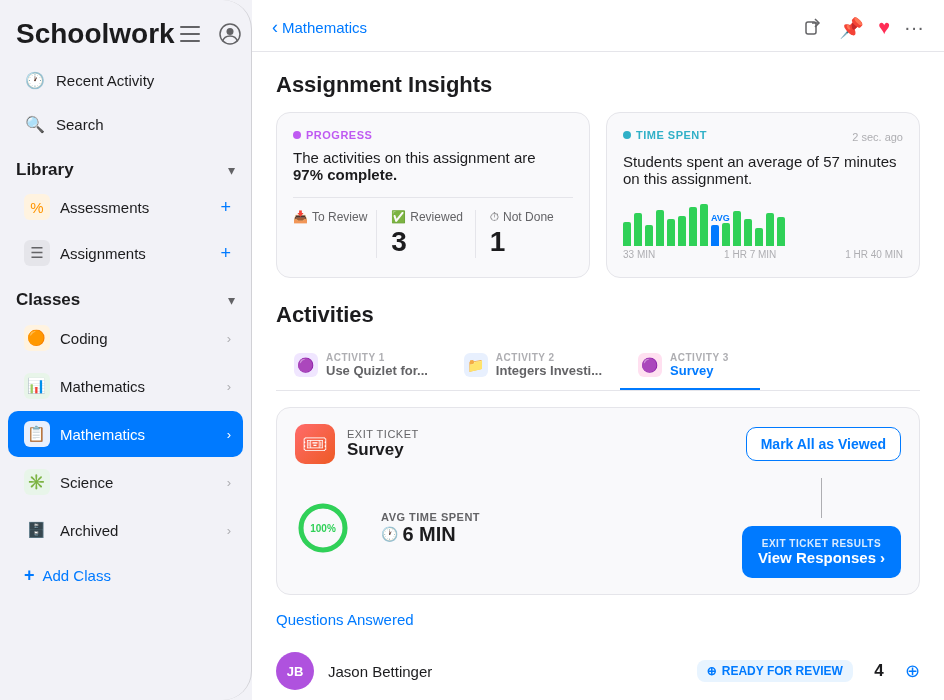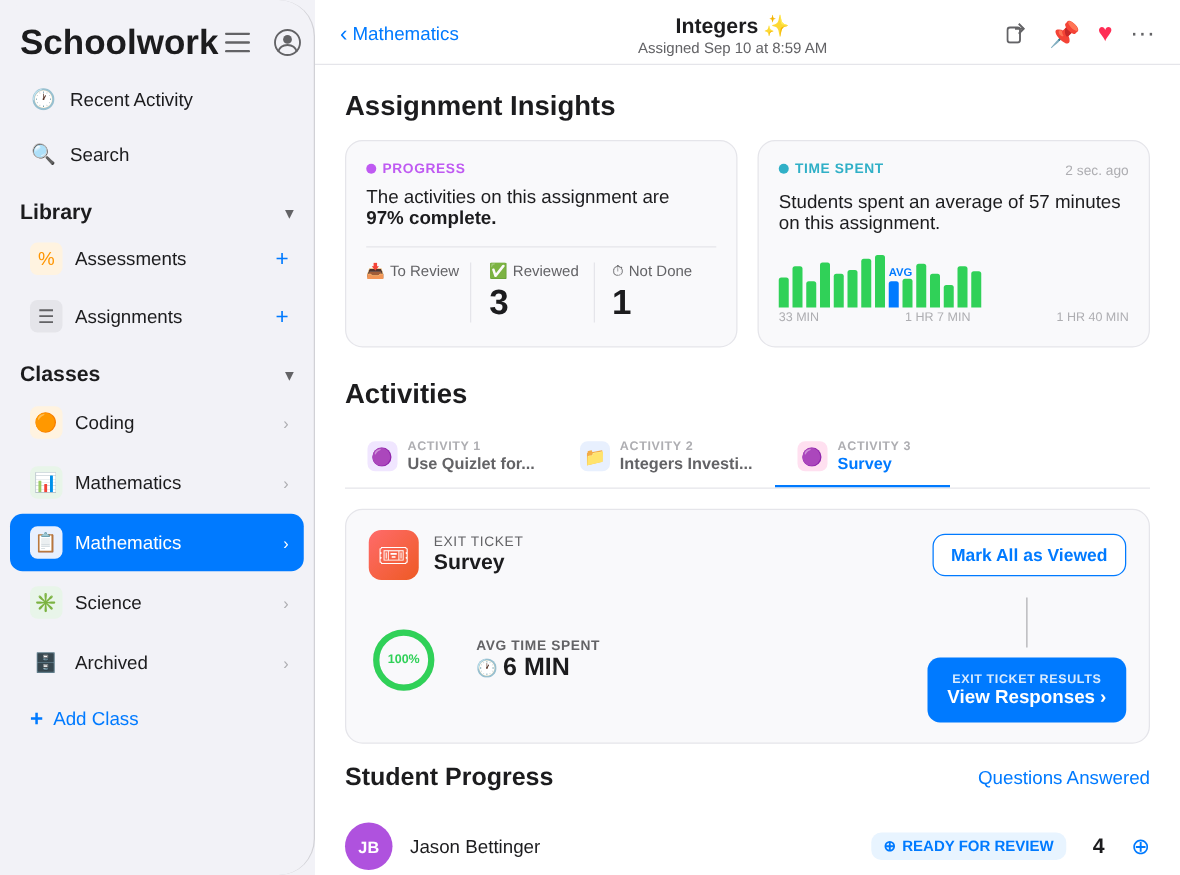--- a/index.html
+++ b/index.html
@@ -349,27 +349,20 @@
     <span>Add Class</span>
   </div>
 </div>
 
 <div class="main-content">
 
   <div class="main-topbar">
     <div class="topbar-back">
       <span style="font-size:18px;">‹</span>
       <span>Mathematics</span>
-    </div>
-    <div class="topbar-center">
-      <div class="topbar-assignment-title">
-        <span>Integers</span>
-        <span>✨</span>
-      </div>
-      <div class="topbar-subtitle">Assigned Sep 10 at 8:59 AM</div>
     </div>
     <div class="topbar-actions">
       <span class="topbar-action-icon">
         <svg width="20" height="20" viewBox="0 0 20 20" fill="none">
             <rect x="1" y="7" width="10" height="12" rx="2" stroke="#636366" stroke-width="1.5"></rect>
             <path d="M10 4l4 4-4 4" stroke="#636366" stroke-width="1.5"></path>
             <path d="M14 8H7" stroke="#636366" stroke-width="1.5"></path>
           </svg>
       </span>
       <span class="topbar-action-icon">📌</span>
@@ -523,21 +516,20 @@
                 <span>View Responses</span>
                 <span>›</span>
               </span>
             </button>
           </div>
         </div>
       </div>
 
       <div class="student-progress-section">
         <div class="student-progress-header">
-          <div class="student-progress-title">Student Progress</div>
           <div class="questions-answered-link">Questions Answered</div>
         </div>
 
         <div class="student-row">
           <div class="student-avatar" style="background:#af52de;">
             <span>JB</span>
           </div>
           <span class="student-name">Jason Bettinger</span>
           <div class="student-badge">
             <span>⊕</span>

